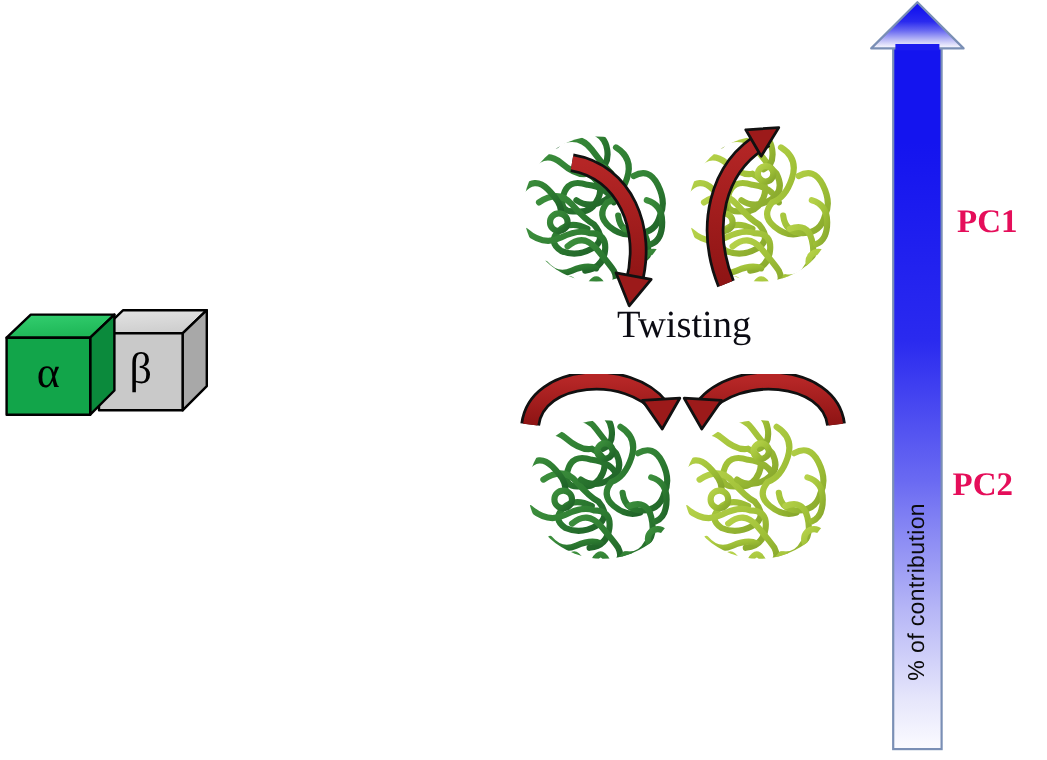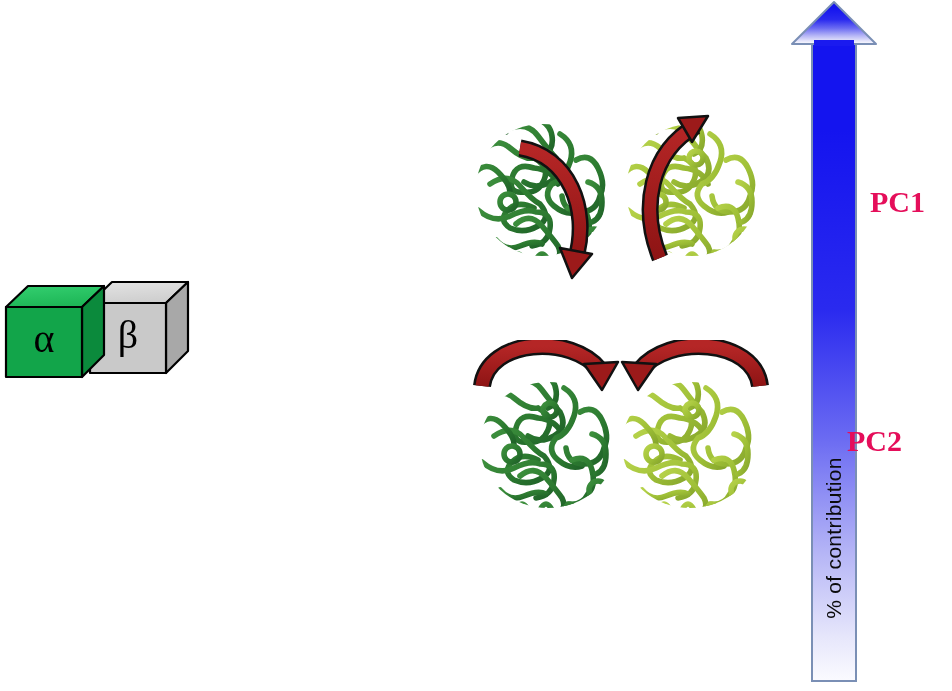--- a/index.html
+++ b/index.html
@@ -85,21 +85,21 @@
 
   .pc-label {
     position: absolute;
     font-family: "Liberation Serif", serif;
     font-weight: bold;
     font-size: 30px;
     color: #e50e5a;
     white-space: nowrap;
   }
   #pc1-label { left: 870px; top: 185px; text-align: center; }
-  #pc2-label { left: 847px; top: 424px; }
+  #pc2-label { left: 866px; top: 424px; }
 </style>
 </head>
 <body>
 
 <div class="stage">
 
   <div class="abs" id="cubes">
     <svg width="200" height="125" viewBox="0 0 200 125">
       <defs>
         <linearGradient id="gTopA" x1="0" y1="0" x2="0.3" y2="1">
@@ -198,20 +198,21 @@
       <g>
         <path d="M48,36 C96,44 118,96 104,146" fill="none" stroke="#111111" stroke-width="17" stroke-linecap="butt"></path>
         <path d="M48,36 C96,44 118,96 104,146" fill="none" stroke="url(#redArcT)" stroke-width="12" stroke-linecap="butt"></path>
         <polygon points="88,136 120,142 100,166" fill="#9c1a1a" stroke="#111111" stroke-width="2.5" stroke-linejoin="round"></polygon>
 
         <path d="M188,146 C168,96 178,40 224,14" fill="none" stroke="#111111" stroke-width="17" stroke-linecap="butt"></path>
         <path d="M188,146 C168,96 178,40 224,14" fill="none" stroke="url(#redArcT)" stroke-width="12" stroke-linecap="butt"></path>
         <polygon points="206,6 236,4 220,30" fill="#9c1a1a" stroke="#111111" stroke-width="2.5" stroke-linejoin="round"></polygon>
       </g>
     </svg>
+    <div class="motion-caption" id="twisting-caption">Twisting</div>
   </div>
 
   <div class="abs" id="bending-panel">
     <svg width="300" height="180" viewBox="0 0 300 180">
       <defs>
         <linearGradient id="chainADark2" x1="0" y1="0" x2="1" y2="1">
           <stop offset="0%" stop-color="#3d8f3d"></stop>
           <stop offset="55%" stop-color="#2c7a30"></stop>
           <stop offset="100%" stop-color="#1f6228"></stop>
         </linearGradient>

